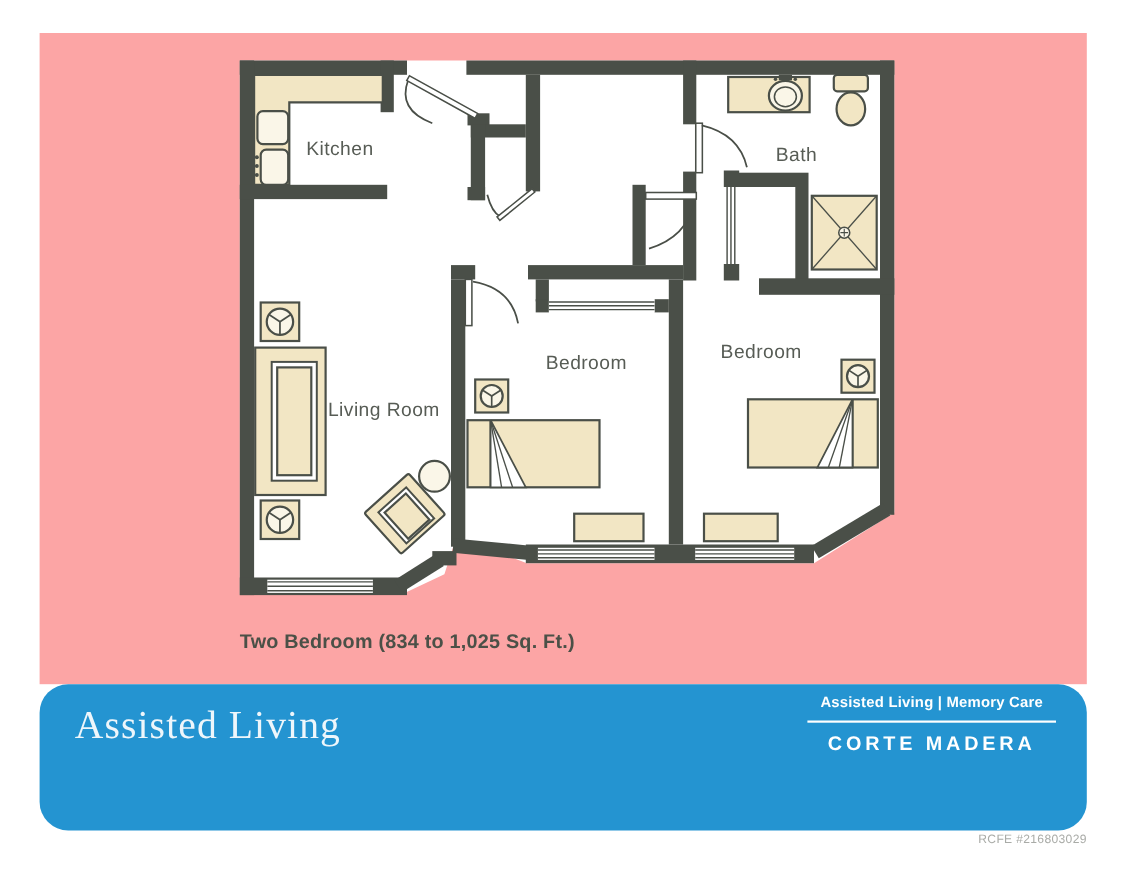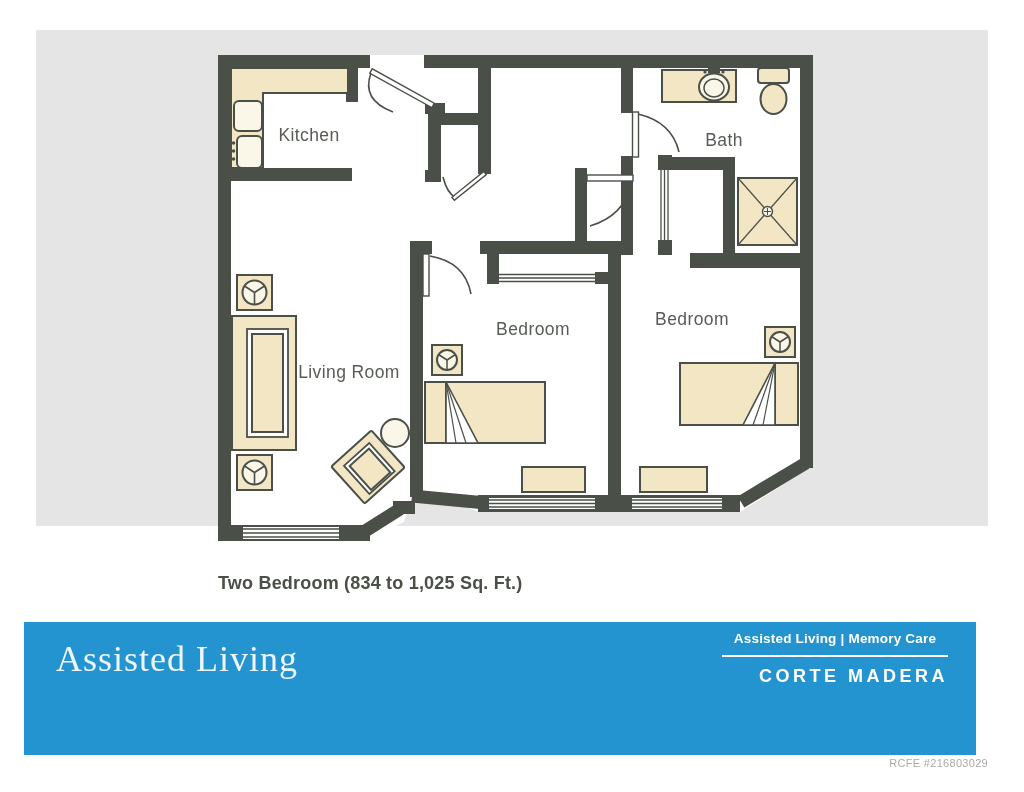--- a/index.html
+++ b/index.html
@@ -1,26 +1,26 @@
 <!DOCTYPE html>
 <html><head>
 <meta charset="utf-8">
 <style>
   html,body{margin:0;padding:0;background:#ffffff;}
   body{width:1024px;height:792px;position:relative;font-family:"Liberation Sans",sans-serif;overflow:hidden;}
-  .plan-panel{position:absolute;left:36px;top:30px;width:952px;height:496px;background:#e5e5e5;}
+  .plan-panel{position:absolute;left:36px;top:30px;width:952px;height:592px;background:#fca5a5;}
   .plan-svg{position:absolute;left:0;top:0;}
   .caption{position:absolute;left:182px;top:528px;font-size:18px;font-weight:bold;color:#4b5047;letter-spacing:.2px;margin-top:15px;}
-  .footer{position:absolute;left:24px;top:622px;width:952px;height:133px;background:#2494d1;}
+  .footer{position:absolute;left:36px;top:622px;width:952px;height:133px;background:#2494d1;border-radius:26px;}
   .footer-left-title{position:absolute;left:32px;top:16px;font-family:"Liberation Serif",serif;font-weight:400;font-size:36px;color:#eef6fb;letter-spacing:1px;}
   .logo-block{position:absolute;right:28px;top:8px;width:226px;text-align:center;color:#ffffff;}
   .logo-brand{font-family:"Liberation Serif",serif;font-weight:bold;font-size:38px;line-height:1.05;letter-spacing:.5px;}
   .logo-tagline{font-size:13.5px;font-weight:bold;margin-top:1px;letter-spacing:.2px;}
   .logo-rule{border:none;border-top:2px solid #ffffff;margin:9px 0 0 0;}
-  .logo-location{font-size:18px;font-weight:bold;letter-spacing:3.5px;margin-top:9px;text-align:right;}
+  .logo-location{font-size:18px;font-weight:bold;letter-spacing:3.5px;margin-top:9px;}
   .license{position:absolute;right:36px;top:757px;font-size:11px;color:#a9aba7;letter-spacing:.3px;}
   text.room-label{font-family:"Liberation Sans",sans-serif;font-size:17.5px;fill:#575c55;letter-spacing:.4px;}
   .wall{fill:#4a4f48;}
   .wline{stroke:#4a4f48;stroke-width:13;}
   .thin{stroke:#4a4f48;stroke-width:1.6;fill:none;}
   .furn{fill:#f2e6c4;stroke:#4a4f48;stroke-width:2;}
   .furn-light{fill:#faf6e8;stroke:#4a4f48;stroke-width:2;}
   .panel{fill:#ffffff;stroke:#4a4f48;stroke-width:1.4;}
 </style>
 </head>

